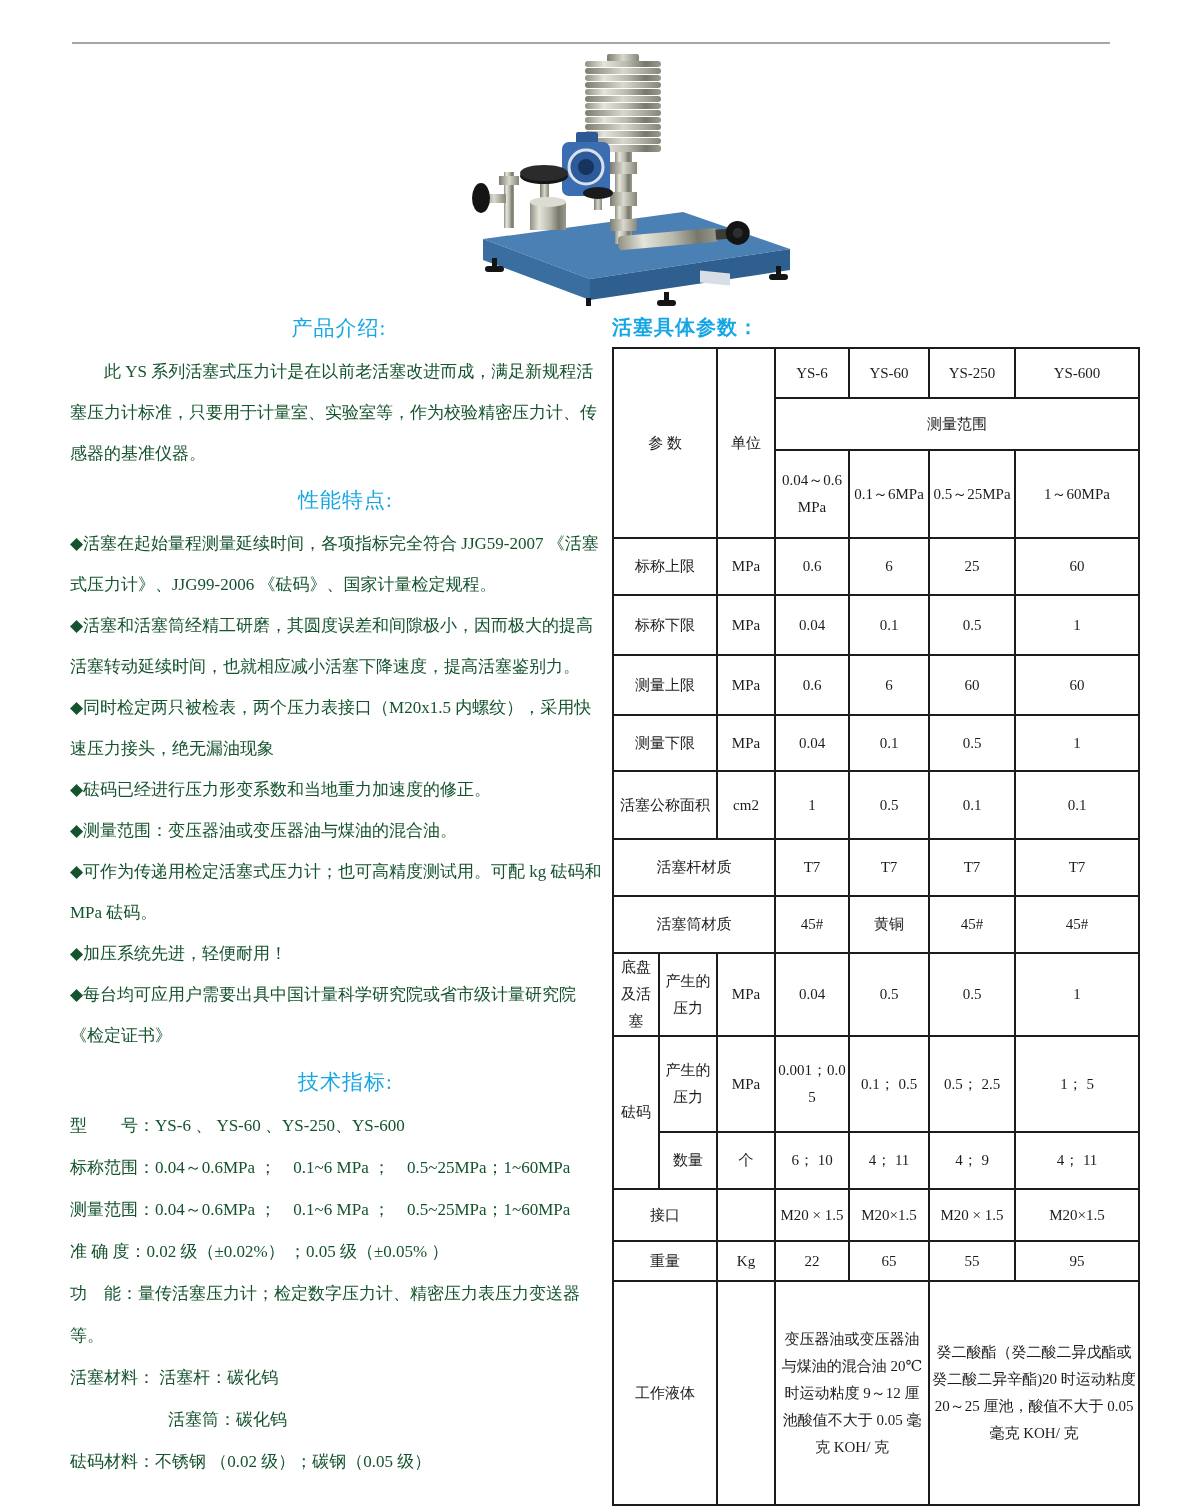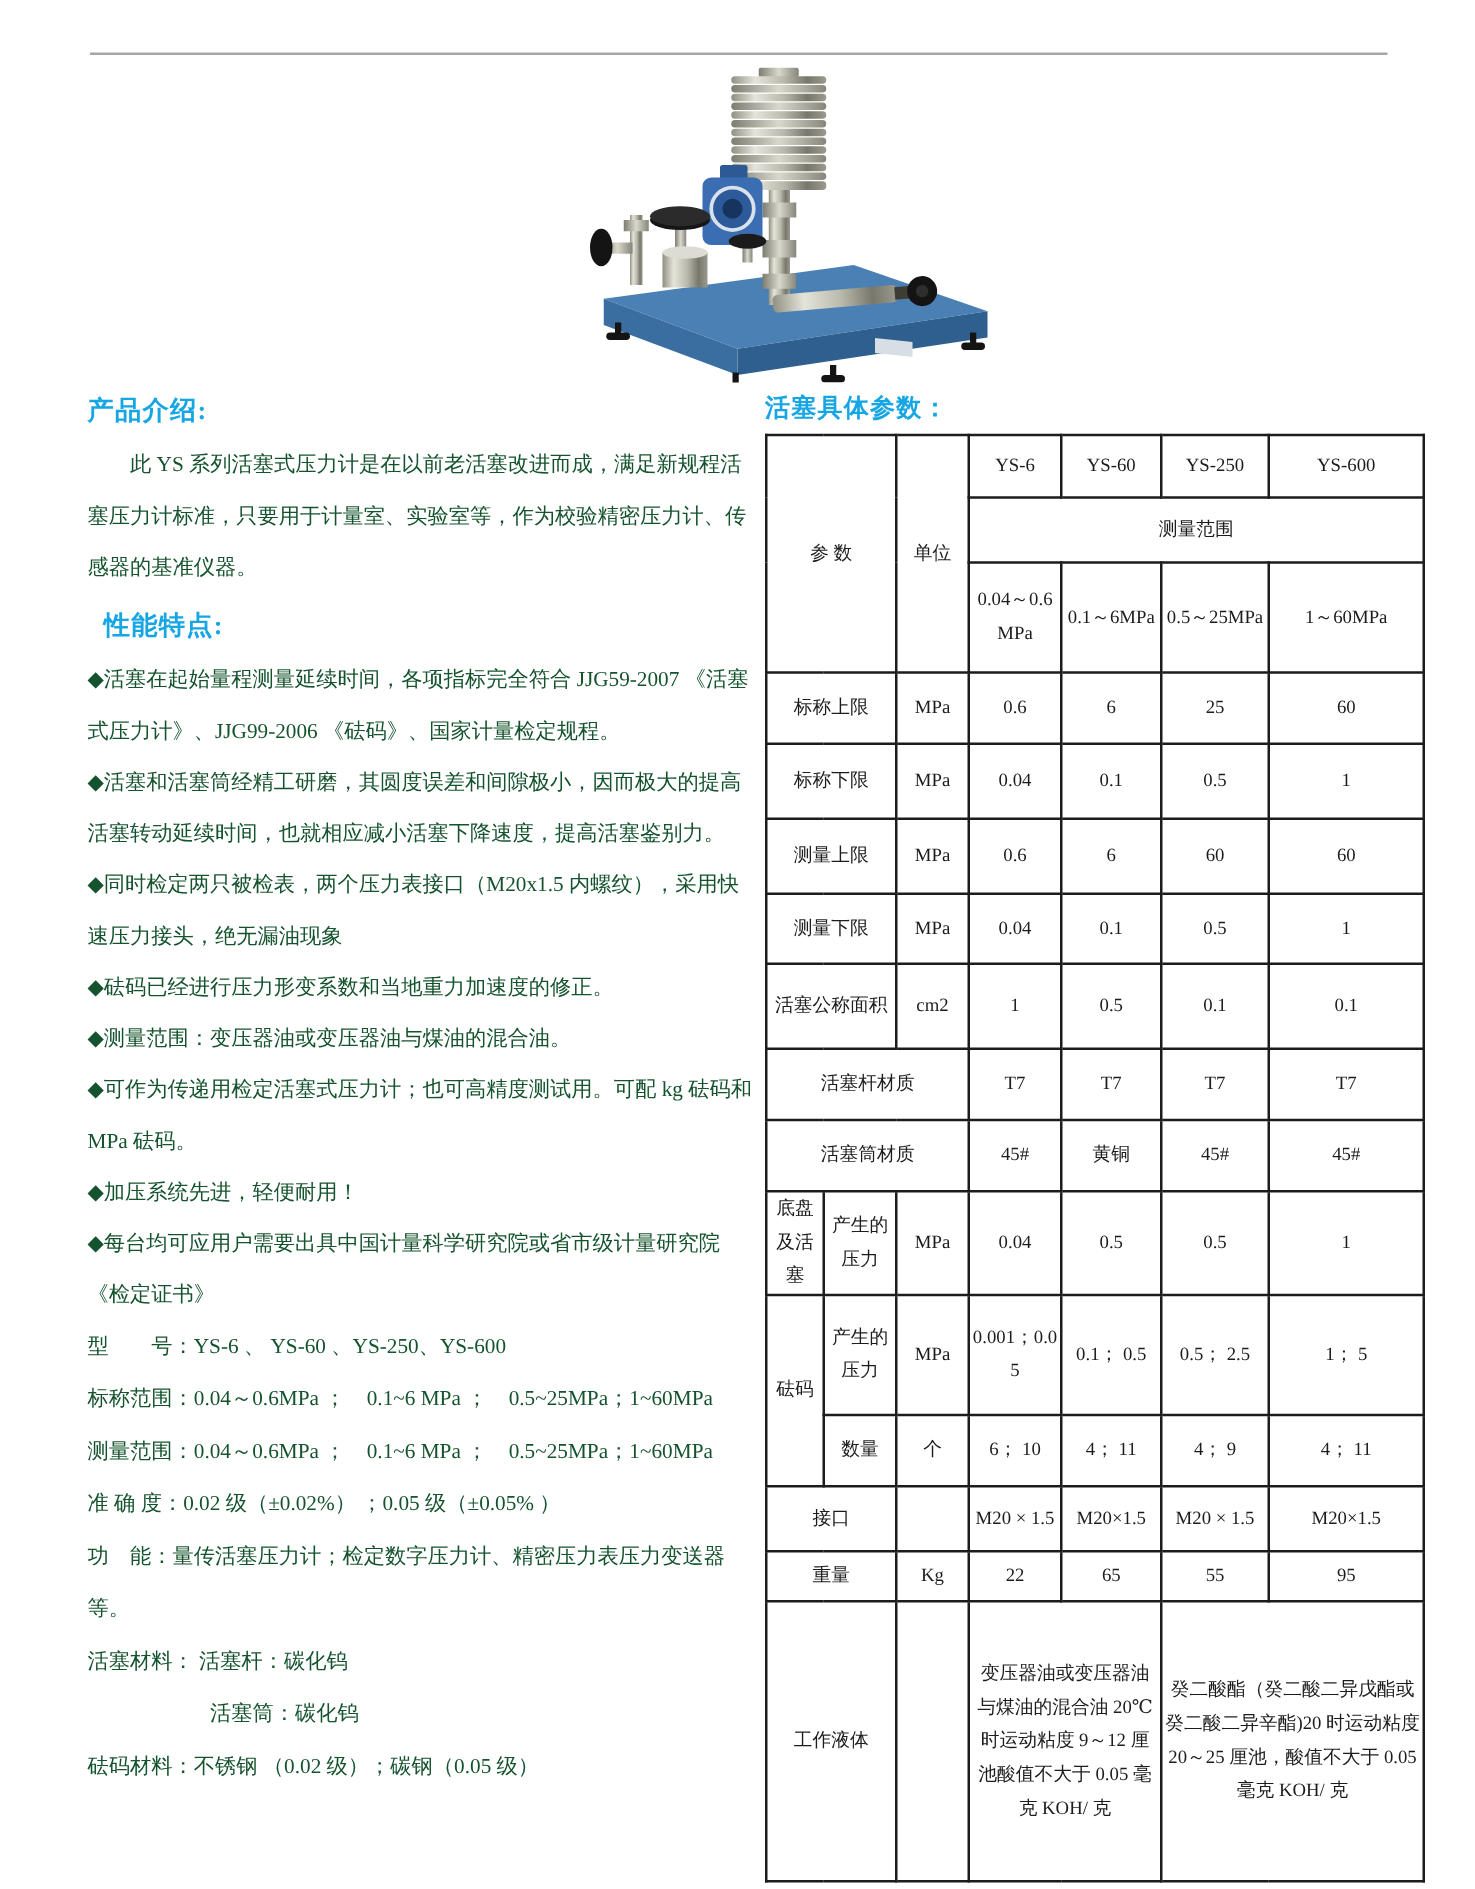--- a/index.html
+++ b/index.html
@@ -10,22 +10,22 @@
   }
   .top-rule{
     position:absolute;left:72px;right:70px;top:42px;height:2px;
     background:#a6a6a6;
   }
   
   .photo{position:absolute;left:468px;top:54px;width:340px;height:252px;}
   
   .left-col{position:absolute;left:70px;top:314px;width:538px;}
   h2.sec{
-    font-size:21px;line-height:28px;font-weight:bold;color:#17a6e4;
-    margin:0 0 9px 0;letter-spacing:1px;
+    font-size:21px;line-height:28px;font-weight:normal;color:#17a6e4;
+    margin:0 0 9px 0;letter-spacing:1px;text-align:center;
   }
   h2.sec.mt{margin-top:12px;margin-left:13px;}
   .left-col p{margin:0;font-size:17px;line-height:41px;color:#14532d;}
   p.intro{text-indent:2em;margin-bottom:4px;}
   p.spec{line-height:42px;}
   p.spec.ind{padding-left:98px;}
   
   .right-col{position:absolute;left:612px;top:314px;width:496px;}
   h2.tbl-head{
     font-size:20px;line-height:26px;font-weight:bold;color:#17a6e4;
@@ -155,20 +155,21 @@
   <h2 class="sec mt">性能特点:</h2>
   <p class="feat">◆活塞在起始量程测量延续时间，各项指标完全符合 JJG59-2007 《活塞式压力计》、JJG99-2006 《砝码》、国家计量检定规程。</p>
   <p class="feat">◆活塞和活塞筒经精工研磨，其圆度误差和间隙极小，因而极大的提高活塞转动延续时间，也就相应减小活塞下降速度，提高活塞鉴别力。</p>
   <p class="feat">◆同时检定两只被检表，两个压力表接口（M20x1.5 内螺纹），采用快速压力接头，绝无漏油现象</p>
   <p class="feat">◆砝码已经进行压力形变系数和当地重力加速度的修正。</p>
   <p class="feat">◆测量范围：变压器油或变压器油与煤油的混合油。</p>
   <p class="feat">◆可作为传递用检定活塞式压力计；也可高精度测试用。可配 kg 砝码和 MPa 砝码。</p>
   <p class="feat">◆加压系统先进，轻便耐用！</p>
   <p class="feat">◆每台均可应用户需要出具中国计量科学研究院或省市级计量研究院《检定证书》</p>
 
+  <h2 class="sec mt">技术指标:</h2>
   <p class="spec">型　　号：YS-6 、 YS-60  、YS-250、YS-600</p>
   <p class="spec">标称范围：0.04～0.6MPa ；　0.1~6 MPa ；　0.5~25MPa；1~60MPa</p>
   <p class="spec">测量范围：0.04～0.6MPa ；　0.1~6 MPa ；　0.5~25MPa；1~60MPa</p>
   <p class="spec">准 确 度：0.02 级（±0.02%） ；0.05 级（±0.05% ）</p>
   <p class="spec">功　能：量传活塞压力计；检定数字压力计、精密压力表压力变送器等。</p>
   <p class="spec">活塞材料：  活塞杆：碳化钨</p>
   <p class="spec ind">活塞筒：碳化钨</p>
   <p class="spec">砝码材料：不锈钢 （0.02 级）；碳钢（0.05 级）</p>
 
 </div>

